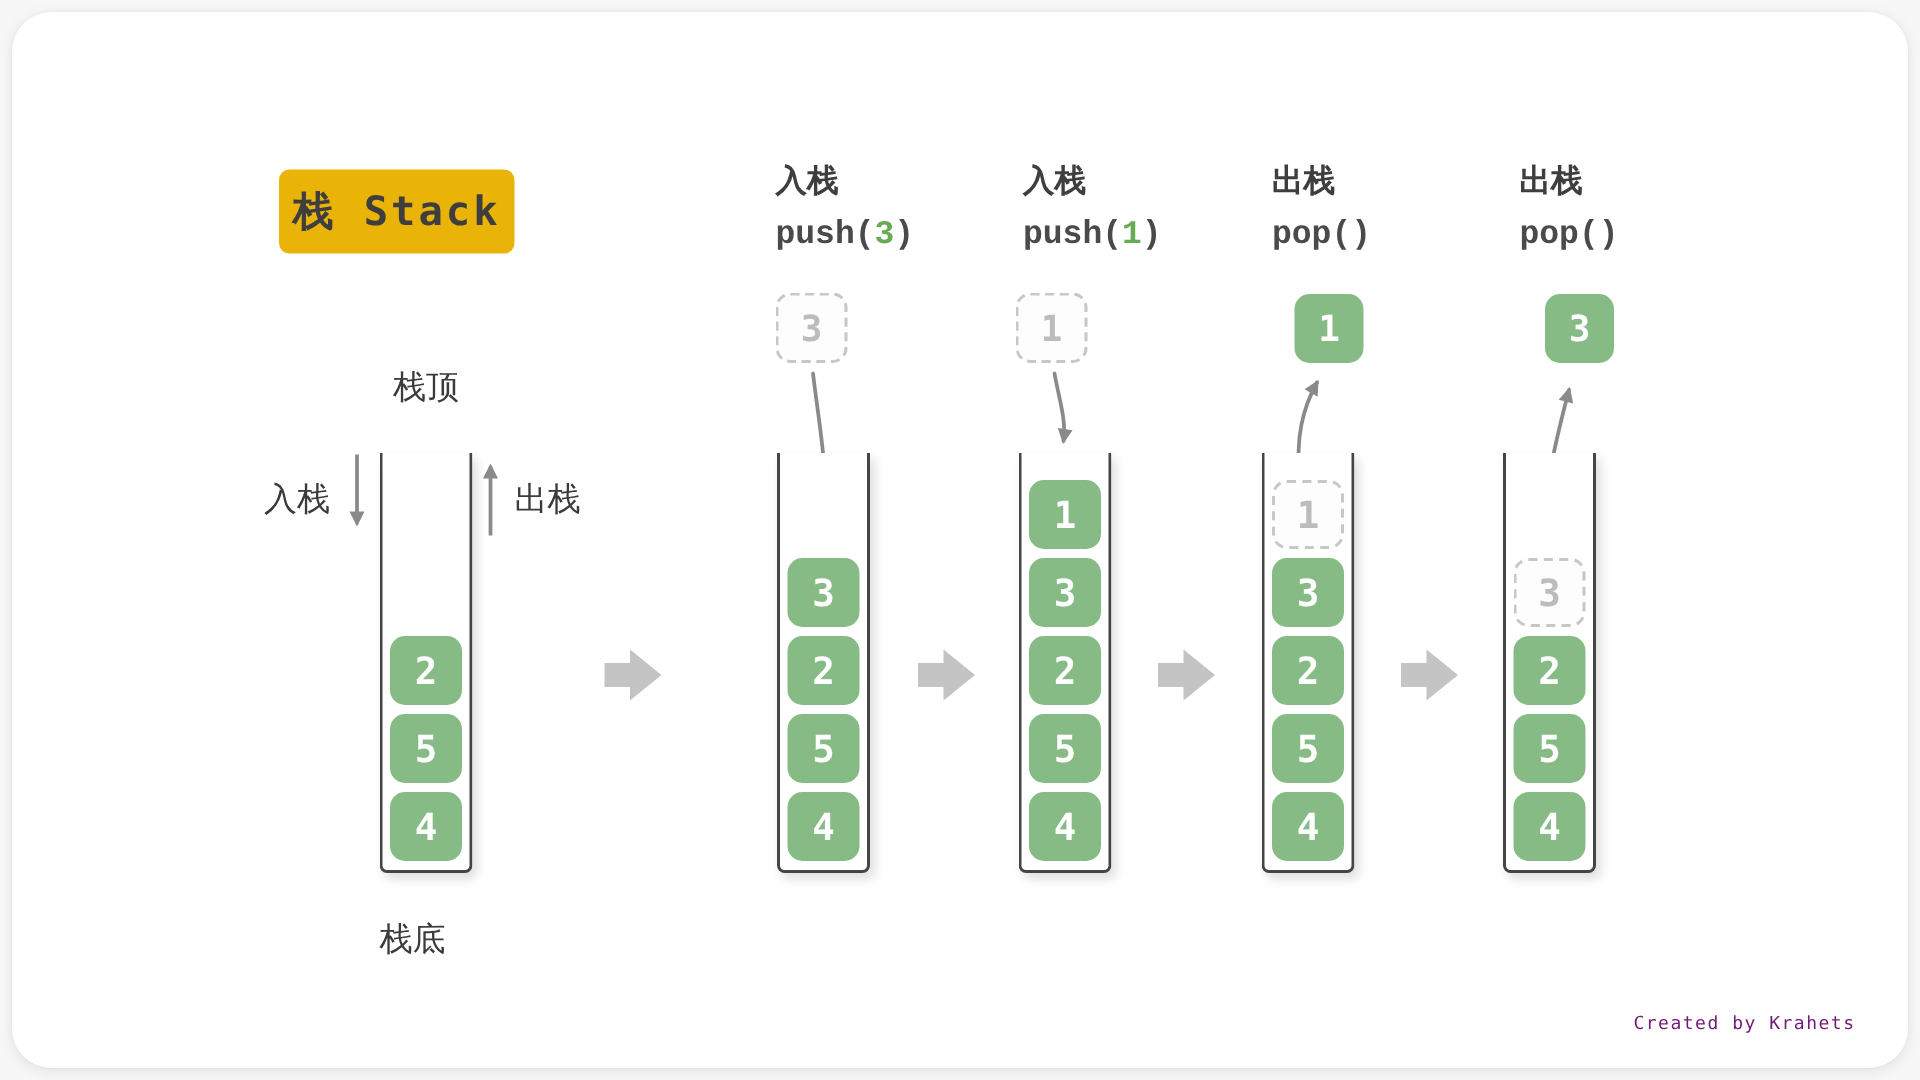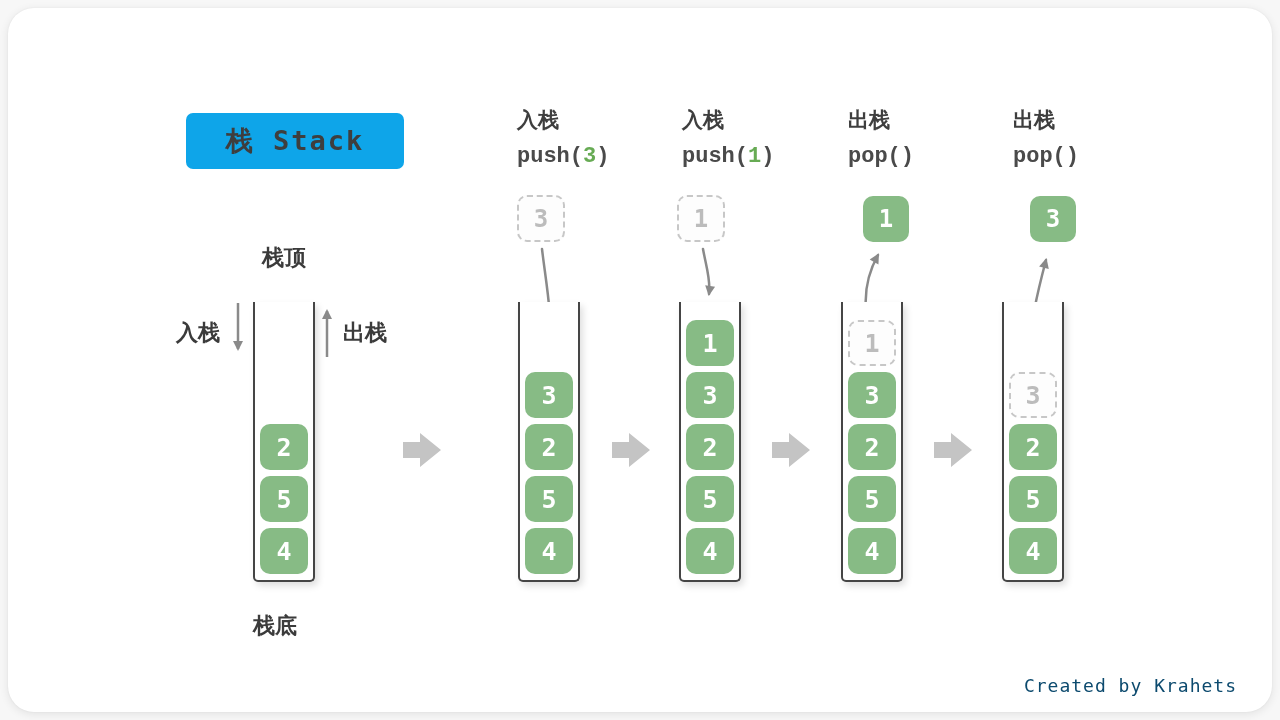--- a/index.html
+++ b/index.html
@@ -9,28 +9,28 @@
     font-family: "Liberation Sans", sans-serif;
     overflow: hidden;
   }
   .canvas { position: relative; width: 1280px; height: 720px; }
   .card {
     position: absolute; left: 8px; top: 8px; right: 8px; bottom: 8px;
     background: #ffffff; border-radius: 26px;
     box-shadow: 0 2px 10px rgba(0,0,0,0.09), 0 0 2px rgba(0,0,0,0.06);
   }
   .title-badge {
-    position: absolute; left: 186px; top: 113px; width: 218px; height: 56px;
-    background: #0ea5e9; border-radius: 7px;
+    position: absolute; left: 186px; top: 113px; width: 157px; height: 56px;
+    background: #eab308; border-radius: 7px;
     display: flex; align-items: center; justify-content: center;
     font-family: "DejaVu Sans Mono", monospace;
     font-size: 27px; font-weight: bold; color: #3e3e3e; letter-spacing: 2px;
   }
   .side-label {
-    position: absolute; font-size: 22px; font-weight: bold; color: #3b3b3b;
+    position: absolute; font-size: 22px; font-weight: normal; color: #3b3b3b;
   }
   .lbl-top    { left: 253px; top: 243px; width: 62px; text-align: center; }
   .lbl-bottom { left: 253px; top: 611px; width: 62px; text-align: left; }
   .lbl-push   { left: 176px; top: 318px; }
   .lbl-pop    { left: 343px; top: 318px; }
   .step {
     position: absolute; top: 106px; color: #3e3e3e;
   }
   .step-name { font-size: 21px; font-weight: bold; margin-bottom: 10px; }
   .step-code {
@@ -78,21 +78,21 @@
   .s-3 { left: 679px; }
   .s-4 { left: 841px; }
   .s-5 { left: 1002px; }
   .arrow-layer {
     position: absolute; left: 0; top: 0; width: 1280px; height: 720px;
     pointer-events: none;
   }
   .watermark {
     position: absolute; right: 43px; top: 675px;
     font-family: "DejaVu Sans Mono", monospace;
-    font-size: 18px; color: #0c4a6e; letter-spacing: 1px; text-align: center;
+    font-size: 12px; color: #701a75; letter-spacing: 1px; text-align: center;
   }
 </style>
 </head>
 <body>
 
 <div class="canvas">
   <div class="card"></div>
 
   <svg class="arrow-layer" viewBox="0 0 1280 720">
     <defs>

